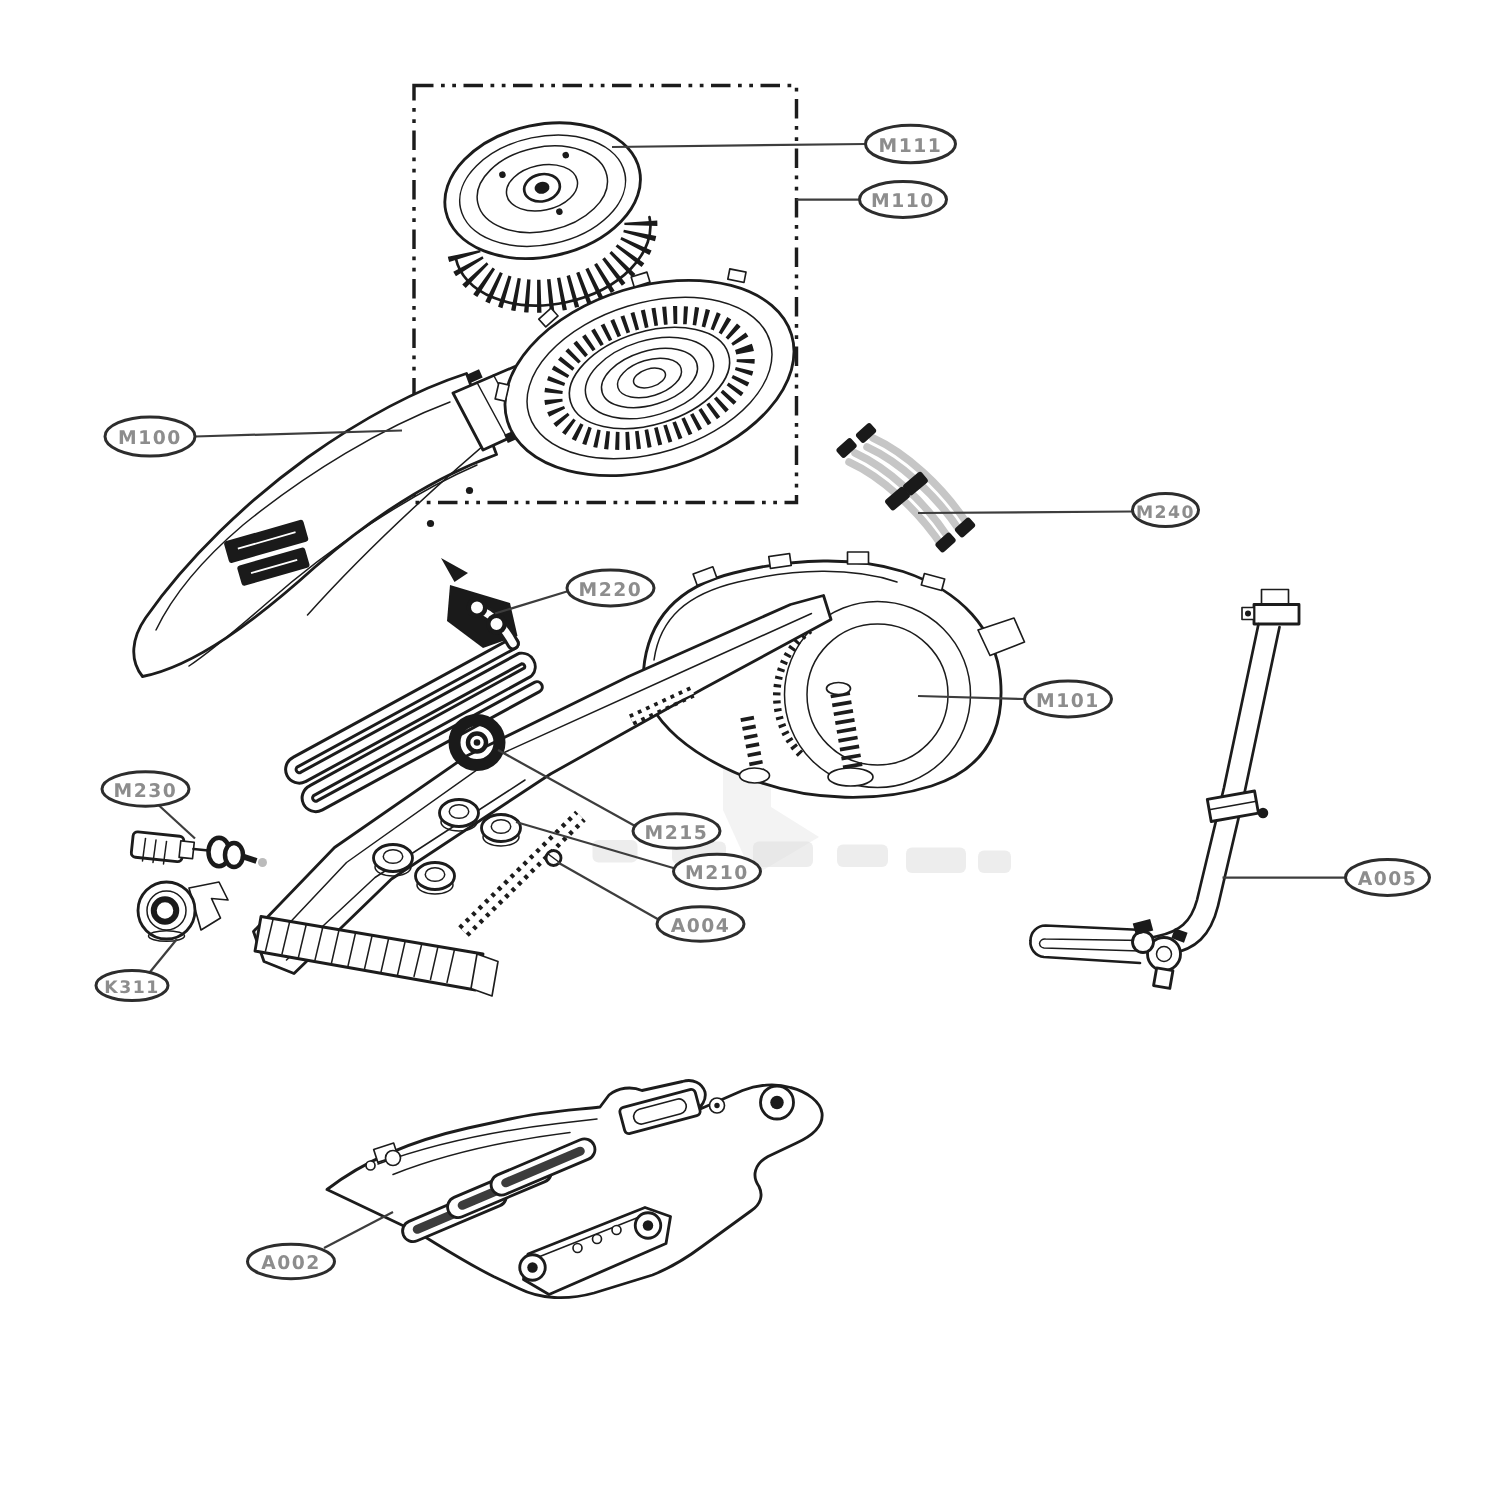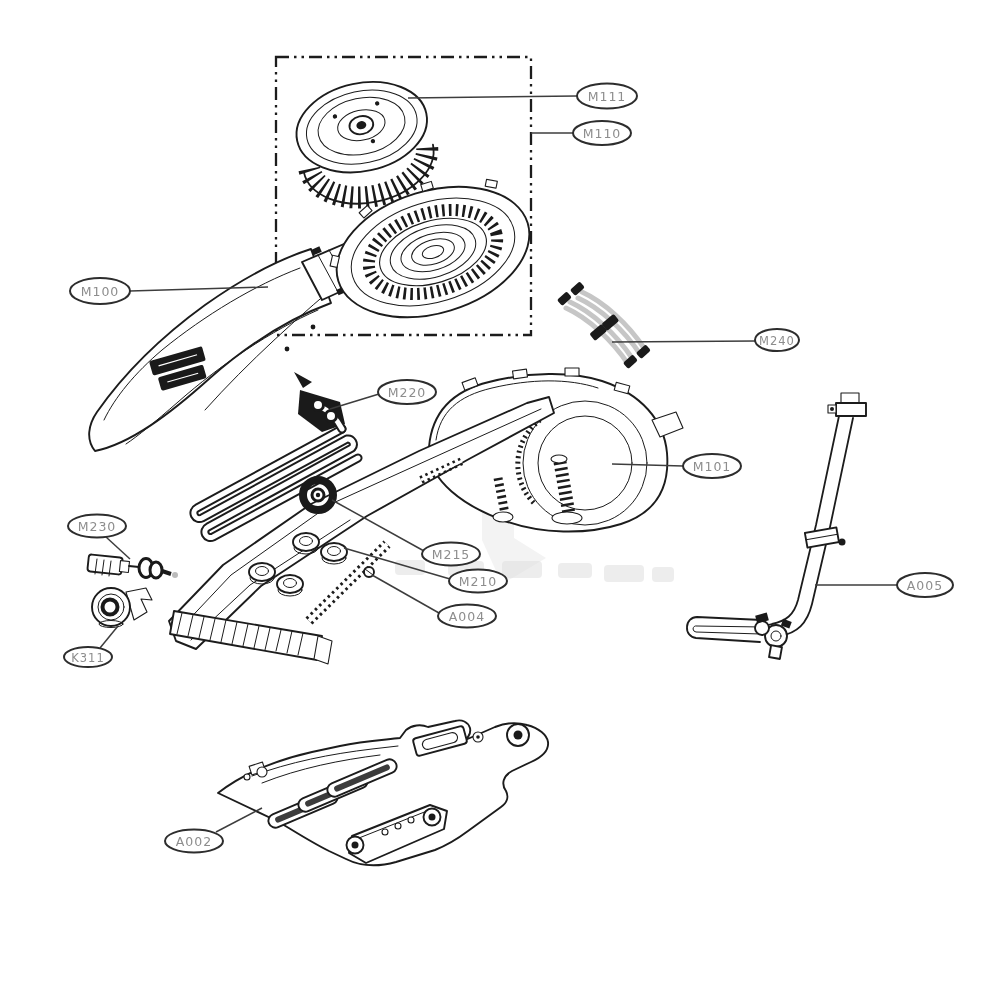--- a/index.html
+++ b/index.html
@@ -1,17 +1,17 @@
 <!DOCTYPE html>
 <html><head>
 <meta charset="utf-8">
 <style>
   html,body{margin:0;padding:0;background:#ffffff;}
   .page{position:relative;width:1000px;height:956px;background:#ffffff;overflow:hidden;
-        font-family:"DejaVu Sans",sans-serif;}
+        font-family:"DejaVu Sans",sans-serif;font-weight:bold;}
   svg{display:block}
   .ln  {fill:none;stroke:#1c1c1c;stroke-width:1.8;stroke-linecap:round;stroke-linejoin:round}
   .lt  {fill:none;stroke:#1c1c1c;stroke-width:1;stroke-linecap:round;stroke-linejoin:round}
   .fw  {fill:#ffffff;stroke:#1c1c1c;stroke-width:1.9;stroke-linejoin:round}
   .fwt {fill:#ffffff;stroke:#1c1c1c;stroke-width:1.1;stroke-linejoin:round}
   .dk  {fill:#1a1a1a;stroke:none}
   .tube{fill:none;stroke:#1c1c1c;stroke-width:9;stroke-linecap:round;stroke-linejoin:round}
   .tubew{fill:none;stroke:#ffffff;stroke-width:5;stroke-linecap:round;stroke-linejoin:round}
   .wire{fill:none;stroke:#c6c6c6;stroke-width:5;stroke-linecap:round}
   .leader{fill:none;stroke:#3d3d3d;stroke-width:1.5}

